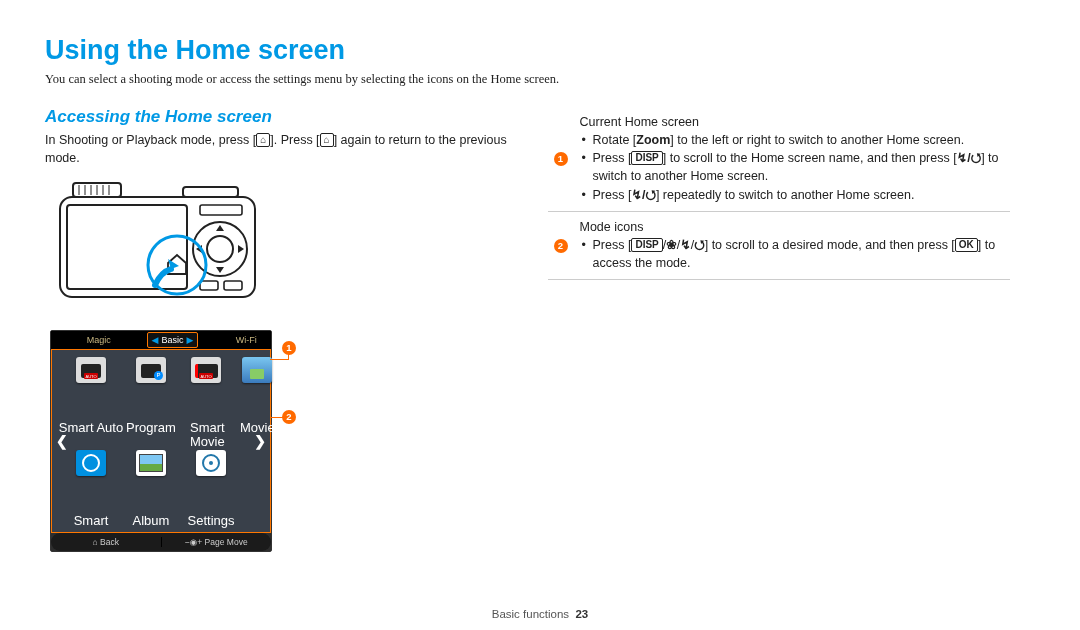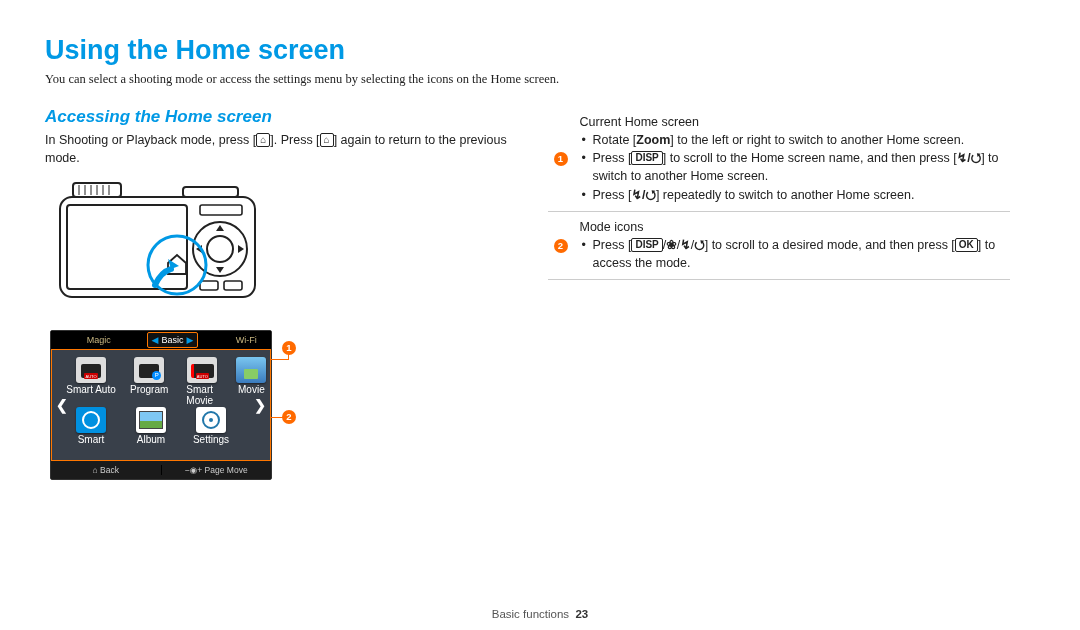--- a/index.html
+++ b/index.html
@@ -19,21 +19,21 @@
     .home-screen { position: relative; width: 222px; border: 1px solid #333; border-radius: 2px; background: linear-gradient(#333,#2d2d2d); padding: 0; margin-left: 5px; }
     .hs-tabs { display: flex; align-items: center; background: #000; height: 18px; font-size: 9px; color: #c8b680; }
     .hs-tab { flex: 1; text-align: right; display: flex; align-items: center; justify-content: center; gap: 3px; margin-left: 23px; }
     .hs-tab.active { color: #fff; border: 1px solid #ff7700; border-radius: 2px; background: #111; height: 16px; }
     .tab-arrow { color: #0099e5; font-size: 9px; }
 
     .hs-grid { position: relative; background: #39404a; padding: 7px 18px 4px 18px; border: 1px solid #ff7700; min-height: 112px; }
     .hs-row { display: flex; gap: 18px; margin-bottom: 1px; }
     .hs-icon { width: 42px; display: flex; flex-direction: column; align-items: center; }
     .hs-icon .ic { width: 30px; height: 26px; border-radius: 3px; display: flex; align-items: center; justify-content: center; margin-bottom: 2px; box-shadow: 0 1px 2px rgba(0,0,0,.5); position: relative; }
-    .hs-icon .lbl { color: #fff; font-size: 10px; text-align: left; line-height: 1.05; white-space: nowrap; }
+    .hs-icon .lbl { color: #fff; font-size: 13px; text-align: left; line-height: 1.05; white-space: nowrap; margin-top: 36px; }
     .nav-arrow { position: absolute; top: 50%; transform: translateY(-50%); color: #fff; font-size: 14px; font-weight: bold; }
     .nav-arrow.l { left: 4px; }
     .nav-arrow.r { right: 4px; }
 
     .ic-cam { background: #ddd; }
     .ic-cam::before { content: ""; position: absolute; width: 20px; height: 14px; background: #222; border-radius: 2px; top: 7px; }
     .ic-cam::after { content:"AUTO"; position: absolute; font-size: 4px; color: #fff; background: #c00; padding:.5px 1px; bottom: 4px; border-radius:1px; }
     .ic-cam2 { background: #ddd; }
     .ic-cam2::before { content: ""; position: absolute; width: 20px; height: 14px; background: #222; border-radius: 2px; top: 7px; }
     .ic-cam2::after { content:"P"; position: absolute; font-size: 6px; color: #fff; background: #008cff; border-radius: 50%; width: 9px; height: 9px; right: 3px; bottom: 3px; text-align:center; line-height:9px;}
@@ -43,21 +43,21 @@
     .ic-movie { background: linear-gradient(#7ac6f0,#3a7bbd); }
     .ic-movie::before { content:""; position:absolute; width:14px; height:10px; background:#8c6; bottom:4px; border-radius:1px;}
     .ic-smart { background: #0090e0; }
     .ic-smart::before { content:""; position:absolute; width:14px; height:14px; border:2px solid #fff; border-radius:50%;}
     .ic-album { background:#fff; }
     .ic-album::before { content:""; position:absolute; width:22px; height:16px; background:linear-gradient(#7ec7f3 55%,#6a4 55%); border:1px solid #444; top:4px;}
     .ic-settings { background:#fff; display:flex;align-items:center;justify-content:center;}
     .ic-settings::before { content:""; position:absolute; width:14px; height:14px; border:2px solid #27a; border-radius:50%;}
     .ic-settings::after { content:""; position:absolute; width:4px; height:4px; background:#27a; border-radius:50%;}
 
-    .hs-footer { display: flex; background: #1b1b1b; height: 18px; color: #ccc; font-size: 8.5px; align-items: center; }
+    .hs-footer { display: flex; background: #1b1b1b; height: 18px; color: #ccc; font-size: 8.5px; align-items: center; border-radius: 9px; }
     .hs-footer .f1 { flex:1; text-align:center; border-right:1px solid #000;}
     .hs-footer .f2 { flex:1; text-align:center;}
 
     .callout { position: absolute; width: 14px; height: 14px; background: #ff6a00; border-radius: 50%; color: #fff; font-size: 9.5px; font-weight: bold; text-align: center; line-height: 14px; }
 
     .callout-line-h { position: absolute; border-top: 1px solid #ff6a00; }
     .callout-line-v { position: absolute; border-left: 1px solid #ff6a00; }
 
     .callout1 { right: -26px; top: -9px; }
     .callout2 { right: -26px; top: 60px; }

